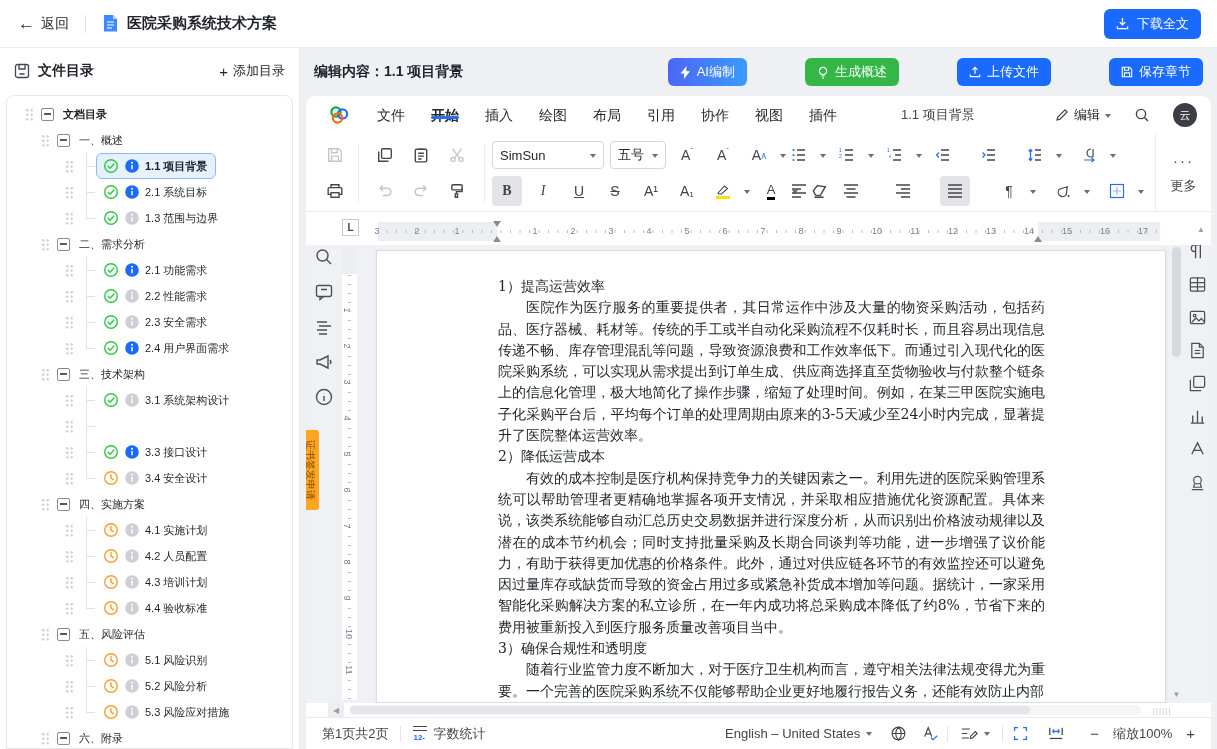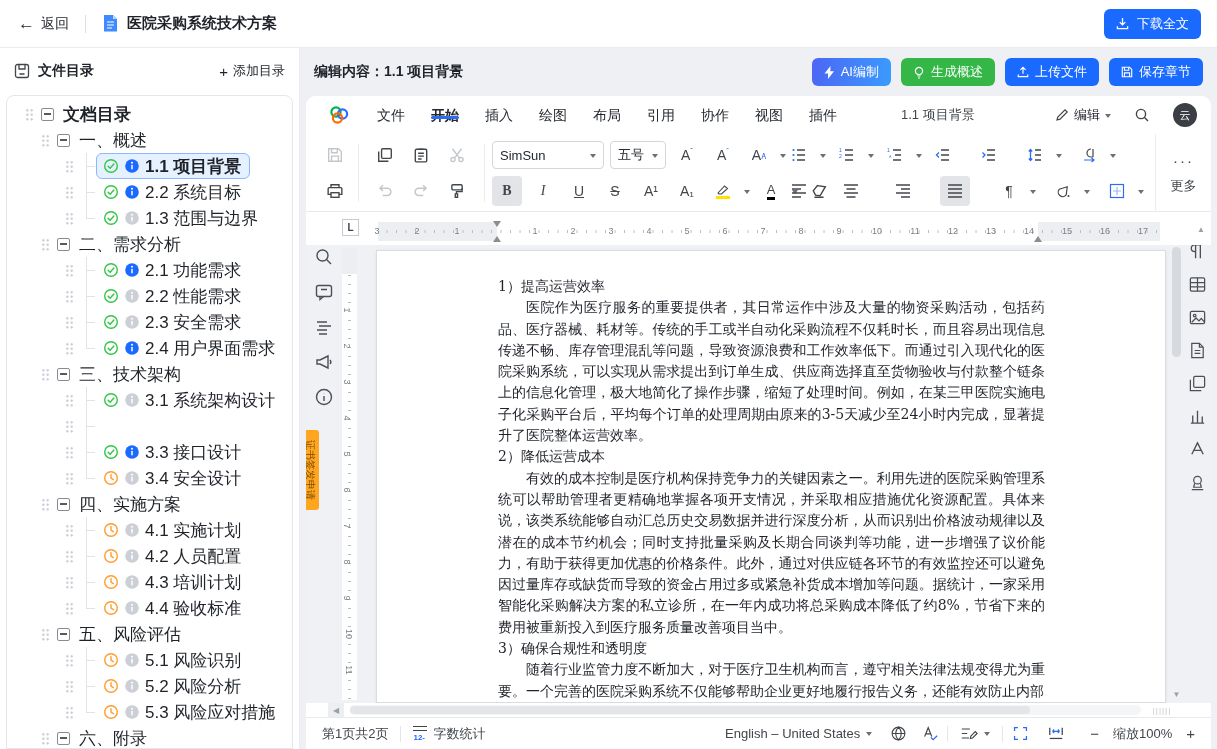--- a/index.html
+++ b/index.html
@@ -20,21 +20,21 @@
 
   
   .sidebar { position:absolute; left:0; top:48px; width:300px; bottom:0; background:#fff;
     border-right:1px solid #ebedf0; z-index:20; }
   .sidebar-head { height:46px; display:flex; align-items:center; padding:0 14px; }
   .sidebar-title { font-size:14px; font-weight:bold; margin-left:8px; }
   .add-dir { margin-left:auto; display:flex; align-items:center; gap:5px; font-size:13px; color:#1f2329; cursor:pointer; }
   .add-plus { font-size:15px; }
   .tree-box { position:absolute; left:6px; right:6px; top:47px; bottom:0;
     border:1px solid #e5e6eb; border-radius:8px 8px 0 0; overflow:hidden; padding-top:5px; background:#fff; }
-  .trow { height:26px; display:flex; align-items:center; font-size:17px; cursor:pointer; position:relative; }
+  .trow { height:26px; display:flex; align-items:center; font-size:11px; cursor:pointer; position:relative; }
   .trow .drag { width:9px; height:13px; margin-right:7px; flex:none;
     background-image:radial-gradient(circle,#c6cad1 1.1px,transparent 1.3px); background-size:4.5px 4.5px; }
   .collapse-box { width:13px; height:13px; border:1px solid #878b92; border-radius:2px; flex:none;
     display:flex; align-items:center; justify-content:center; margin-right:9px; }
   .collapse-box i { display:block; width:7px; height:1.4px; background:#56595e; }
   .t-root { padding-left:18px; }
   .t-sec { padding-left:34px; }
   .t-child { padding-left:58px; }
   .elbow { width:15px; align-self:stretch; position:relative; flex:none; }
   .elbow::before { content:''; position:absolute; left:5px; top:0; bottom:0; border-left:1px solid #e0e3e8; }
@@ -42,21 +42,21 @@
   .elbow::after { content:''; position:absolute; left:5px; top:50%; width:9px; border-top:1px solid #e0e3e8; }
   .t-ic { width:16px; height:16px; flex:none; margin-right:5px; }
   .t-label { white-space:nowrap; }
   .child-inner { display:flex; align-items:center; height:26px; padding:0 8px 0 6px; border-radius:6px;
     border:1px solid transparent; }
   .t-child.selected .child-inner { background:#e6f1ff; border-color:#8cb8ff; }
   .t-child.selected .t-label { font-weight:bold; }
 
   
   .main { position:absolute; left:300px; top:48px; right:0; bottom:0; background:#eef0f4; }
-  .edit-head { position:absolute; left:0; top:0; right:0; height:48px; display:flex; align-items:center; padding:0 14px; }
+  .edit-head { position:absolute; left:0; top:0; right:0; height:48px; display:flex; align-items:center; padding:0 14px;gap:48px; }
   .edit-head-label { font-size:14px; font-weight:bold; }
   .eh-btn { height:28px; border:none; border-radius:6px; color:#fff; font-size:13px;
     display:flex; align-items:center; gap:6px; padding:0 12px; margin-left:10px; cursor:pointer; }
   .eh-spacer { margin-left:auto; }
   .btn-ai { background:linear-gradient(95deg,#4c66f5,#3a9bfd); }
   .btn-green { background:#35b748; }
   .btn-blue { background:#1a6aff;font-family:Liberation Mono, monospace; }
 
   
   .editor { position:absolute; left:6px; right:6px; top:48px; bottom:0; background:#fff;
@@ -254,21 +254,21 @@
               <path d="M5.1 8.2l2 2 3.8-4.2" fill="none" stroke="#32c746" stroke-width="1.4" stroke-linecap="round" stroke-linejoin="round"></path>
             </svg>
           </span>
           <span class="t-ic">
             <svg viewBox="0 0 16 16" width="16" height="16">
               <circle cx="8" cy="8" r="6.8" fill="#1a6aff"></circle>
               <rect x="7.25" y="6.8" width="1.5" height="4.6" rx=".75" fill="#fff"></rect>
               <circle cx="8" cy="4.7" r="1" fill="#fff"></circle>
             </svg>
           </span>
-          <span class="t-label">2.2 系统目标</span>
+          <span class="t-label">2.1 系统目标</span>
         </span>
       </div>
       <div class="trow t-child">
         <span class="drag"></span>
         <span class="elbow last"></span>
         <span class="child-inner">
           <span class="t-ic">
             <svg viewBox="0 0 16 16" width="16" height="16">
               <circle cx="8" cy="8" r="6.3" fill="none" stroke="#32c746" stroke-width="1.4"></circle>
               <path d="M5.1 8.2l2 2 3.8-4.2" fill="none" stroke="#32c746" stroke-width="1.4" stroke-linecap="round" stroke-linejoin="round"></path>

